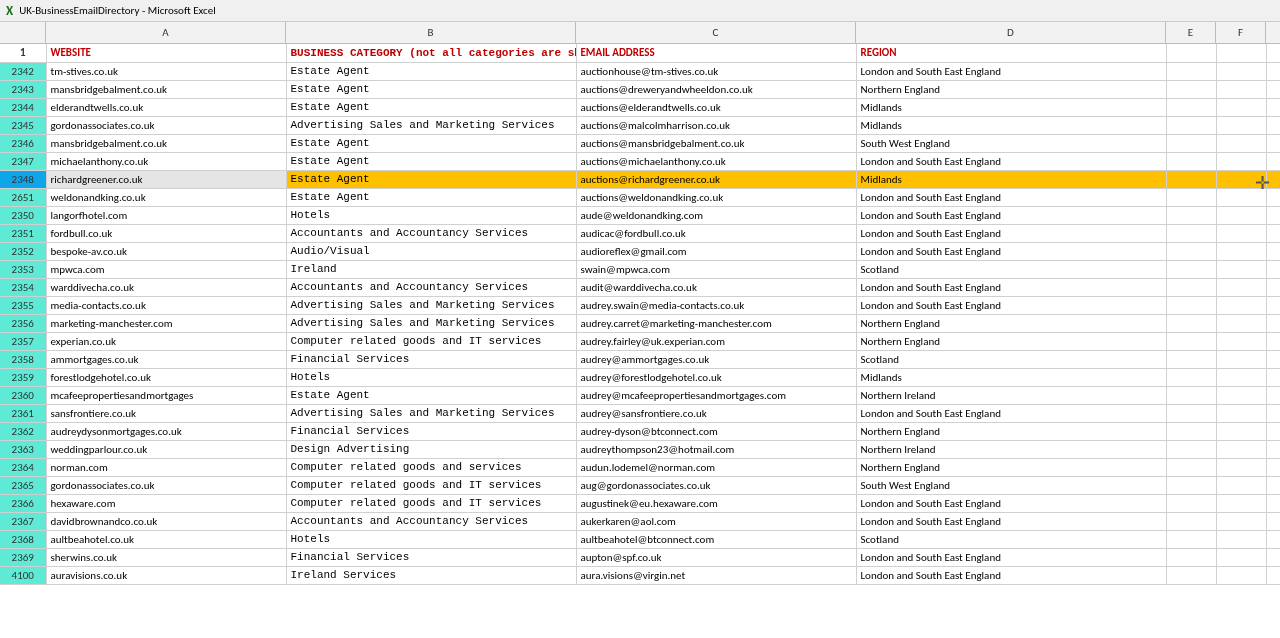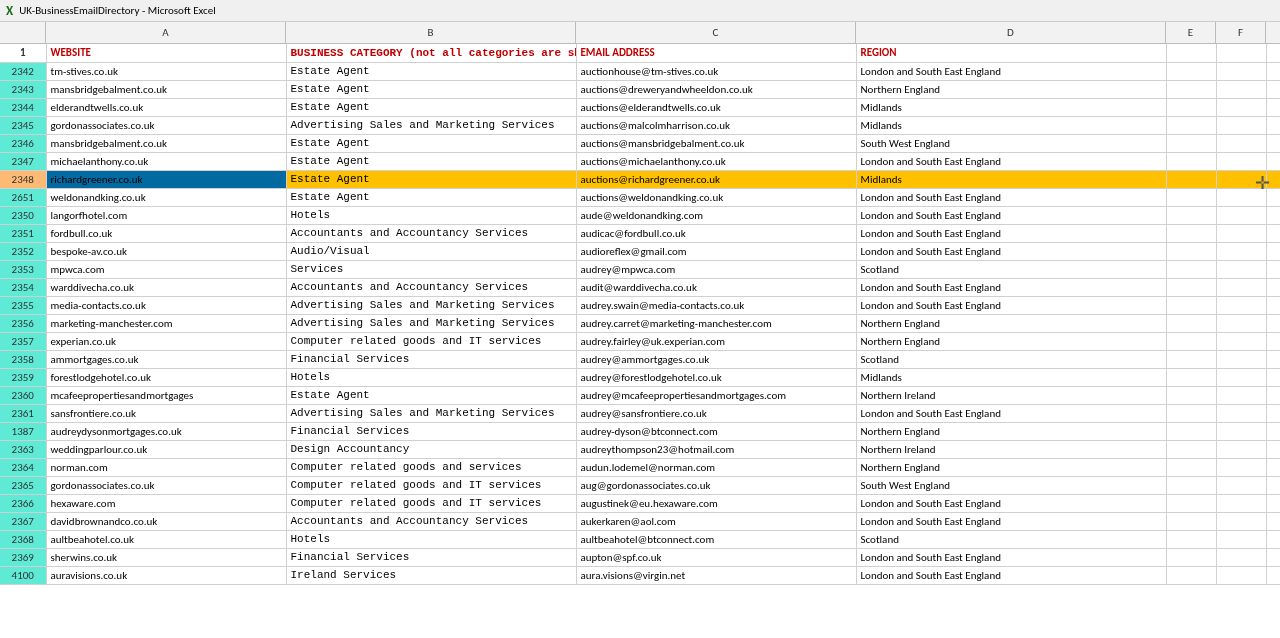--- a/index.html
+++ b/index.html
@@ -224,22 +224,22 @@
             <td class="row-num">2347</td>
             <td class="col-website">michaelanthony.co.uk</td>
             <td class="col-category">Estate Agent</td>
             <td class="col-email">auctions@michaelanthony.co.uk</td>
             <td class="col-region">London and South East England</td>
             <td></td>
             <td></td>
             <td></td>
           </tr>
           <tr class="row-highlight">
-            <td class="row-num" style="background: #fdba74;">2348</td>
-            <td class="col-website" style="background: #0369a1;">richardgreener.co.uk</td>
+            <td class="row-num" style="background: #0ea5e9;">2348</td>
+            <td class="col-website" style="background: #e5e5e5;">richardgreener.co.uk</td>
             <td class="col-category" style="background: rgb(255, 192, 0);">Estate Agent</td>
             <td class="col-email" style="background: rgb(255, 192, 0);">auctions@richardgreener.co.uk</td>
             <td class="col-region" style="background: rgb(255, 192, 0);">Midlands</td>
             <td style="background: rgb(255, 192, 0);"></td>
             <td style="background: rgb(255, 192, 0);"></td>
             <td style="background: rgb(255, 192, 0);"></td>
           </tr>
           <tr class="row-normal">
             <td class="row-num">2651</td>
             <td class="col-website">weldonandking.co.uk</td>
@@ -276,22 +276,22 @@
             <td class="col-category">Audio/Visual</td>
             <td class="col-email">audioreflex@gmail.com</td>
             <td class="col-region">London and South East England</td>
             <td></td>
             <td></td>
             <td></td>
           </tr>
           <tr class="row-normal">
             <td class="row-num">2353</td>
             <td class="col-website">mpwca.com</td>
-            <td class="col-category">Services</td>
-            <td class="col-email">audrey@mpwca.com</td>
+            <td class="col-category">Ireland</td>
+            <td class="col-email">swain@mpwca.com</td>
             <td class="col-region">Scotland</td>
             <td></td>
             <td></td>
             <td></td>
           </tr>
           <tr class="row-normal">
             <td class="row-num">2354</td>
             <td class="col-website">warddivecha.co.uk</td>
             <td class="col-category">Accountants and Accountancy Services</td>
             <td class="col-email">audit@warddivecha.co.uk</td>
@@ -364,33 +364,33 @@
             <td class="row-num">2361</td>
             <td class="col-website">sansfrontiere.co.uk</td>
             <td class="col-category">Advertising Sales and Marketing Services</td>
             <td class="col-email">audrey@sansfrontiere.co.uk</td>
             <td class="col-region">London and South East England</td>
             <td></td>
             <td></td>
             <td></td>
           </tr>
           <tr class="row-normal">
-            <td class="row-num">1387</td>
+            <td class="row-num">2362</td>
             <td class="col-website">audreydysonmortgages.co.uk</td>
             <td class="col-category">Financial Services</td>
             <td class="col-email">audrey-dyson@btconnect.com</td>
             <td class="col-region">Northern England</td>
             <td></td>
             <td></td>
             <td></td>
           </tr>
           <tr class="row-normal">
             <td class="row-num">2363</td>
             <td class="col-website">weddingparlour.co.uk</td>
-            <td class="col-category">Design Accountancy</td>
+            <td class="col-category">Design Advertising</td>
             <td class="col-email">audreythompson23@hotmail.com</td>
             <td class="col-region">Northern Ireland</td>
             <td></td>
             <td></td>
             <td></td>
           </tr>
           <tr class="row-normal">
             <td class="row-num">2364</td>
             <td class="col-website">norman.com</td>
             <td class="col-category">Computer related goods and services</td>

